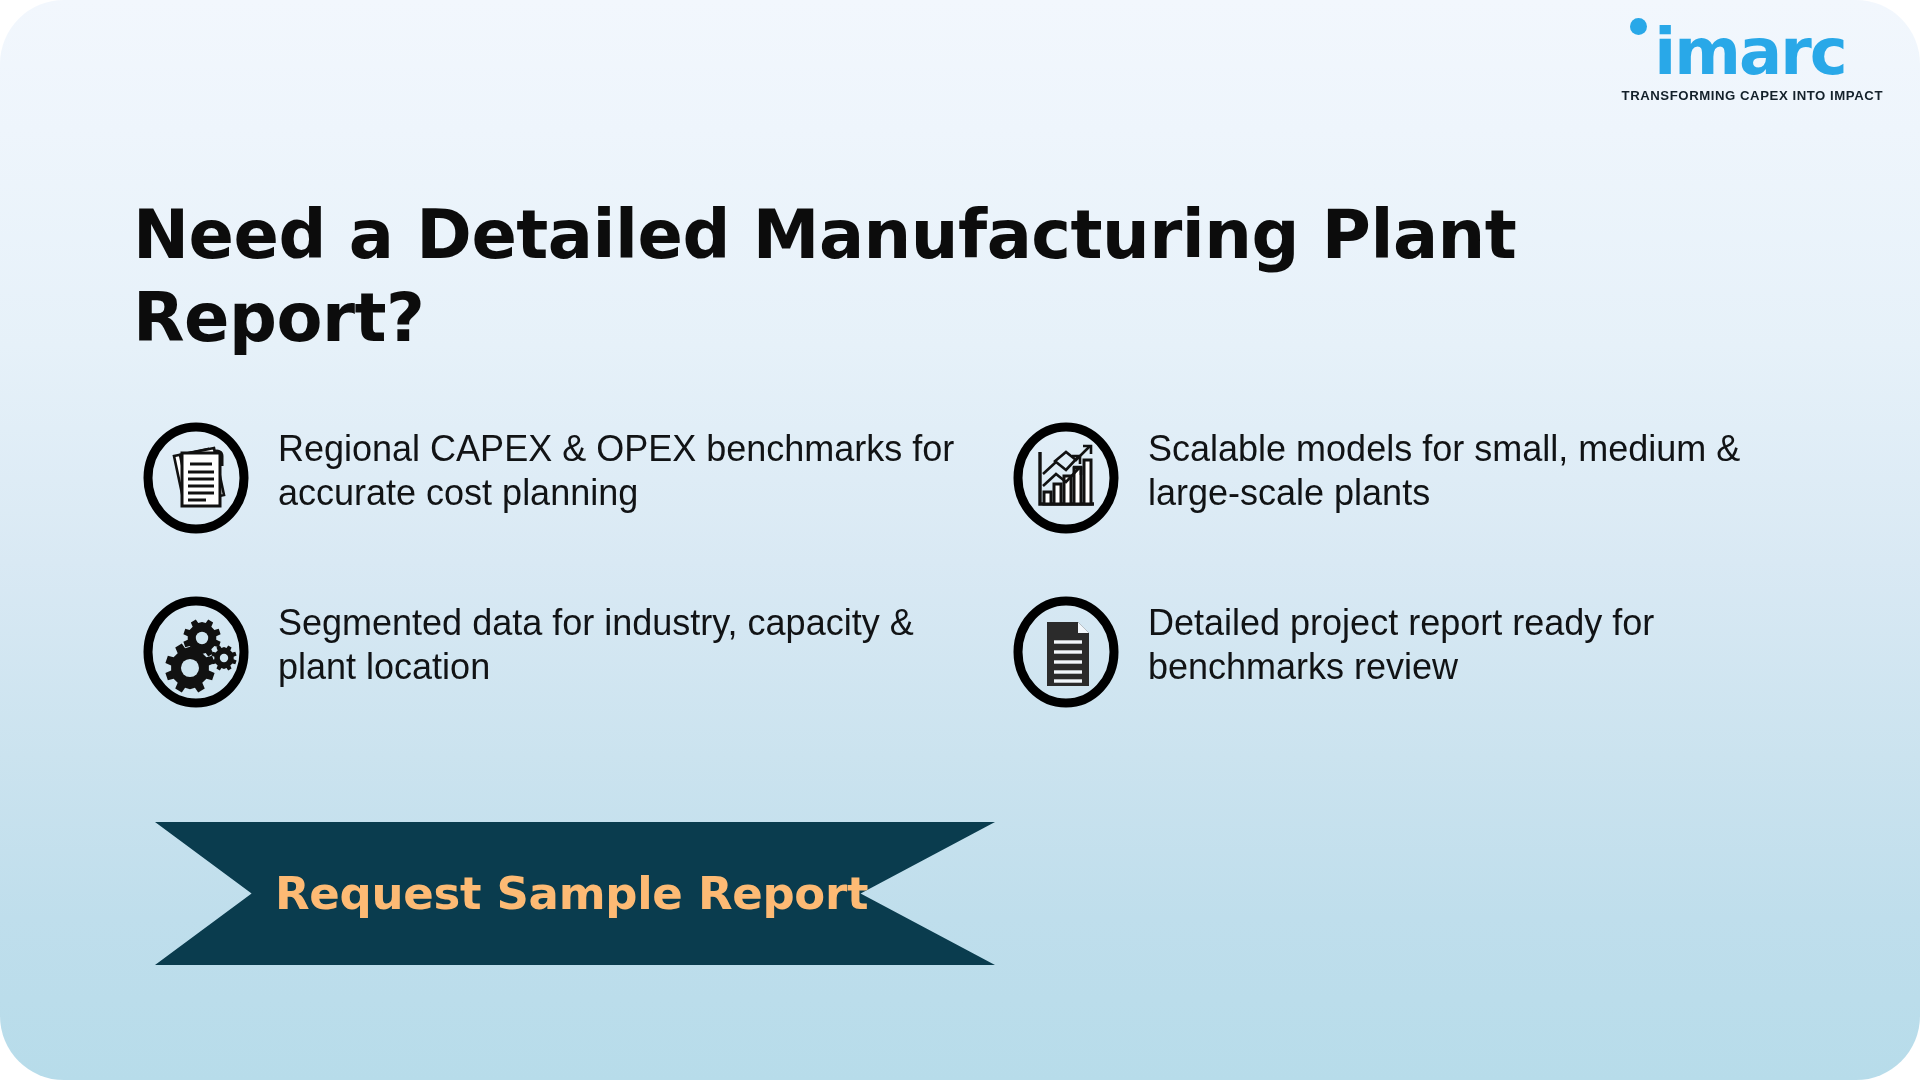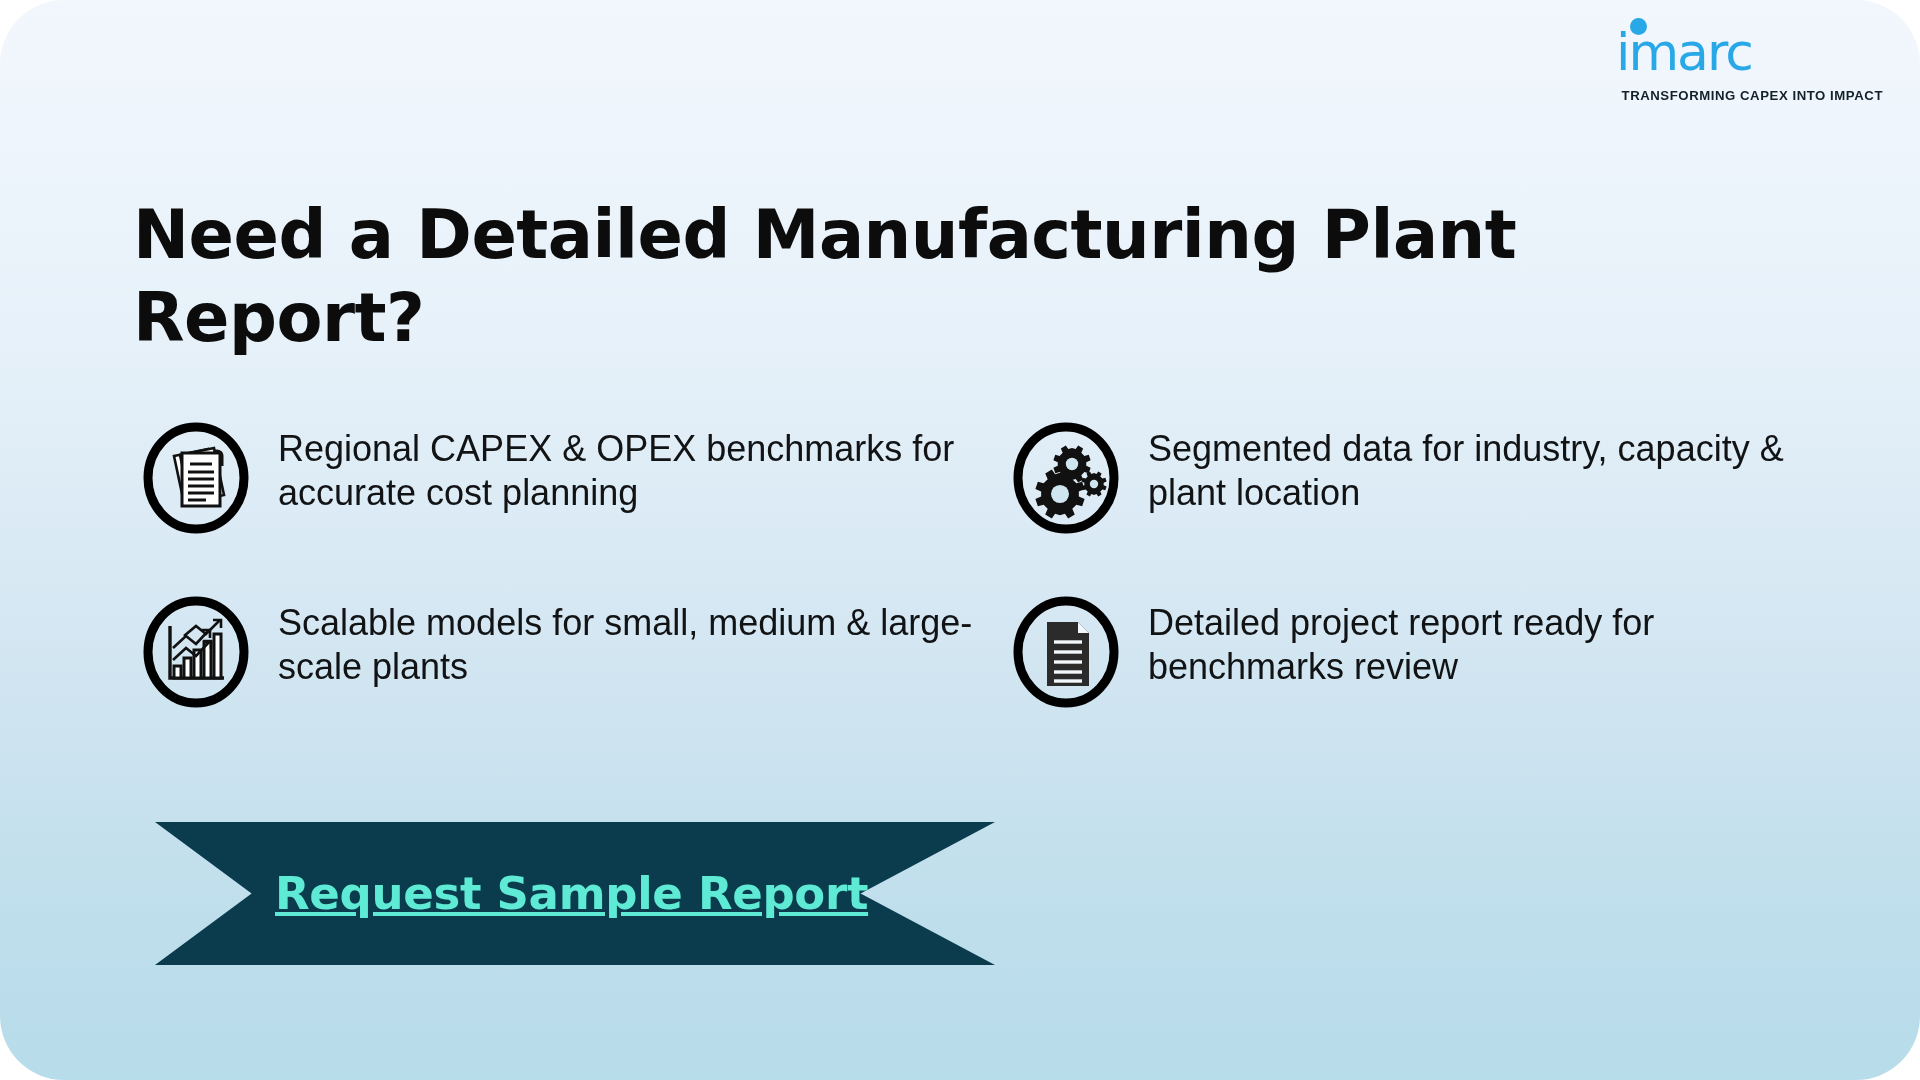--- a/index.html
+++ b/index.html
@@ -35,25 +35,25 @@
     top: 14px;
     right: 34px;
     width: 270px;
     text-align: center;
   }
   .logo-mark {
     position: relative;
     height: 76px;
     line-height: 76px;
     font-family: "DejaVu Sans", sans-serif;
-    font-weight: 400;
-    font-size: 52px;
+    font-weight: 700;
+    font-size: 64px;
     letter-spacing: -2px;
     color: #29a8e8;
-    text-align: left;
+    text-align: center;
     padding-right: 2px;
   }
   .logo-dot {
     position: absolute;
     top: 4px;
     left: 14px;
     width: 17px;
     height: 17px;
     border-radius: 50%;
     background: #29a8e8;
@@ -133,23 +133,22 @@
     display: flex;
     align-items: center;
     justify-content: flex-start;
     cursor: pointer;
   }
   .cta-label {
     font-family: "DejaVu Sans", sans-serif;
     font-weight: 700;
     font-size: 45px;
     letter-spacing: -0.3px;
-    color: #5eead4;
+    color: #fdba74;
     padding-left: 120px;
-    text-decoration: underline;
   }
 </style>
 </head>
 <body>
 
 <div class="banner">
 
   <div class="logo-block">
     <div class="logo-mark">
       <span class="logo-dot"></span>
@@ -182,62 +181,62 @@
           </g>
         </svg>
       </span>
       <div class="feature-text">Regional CAPEX &amp; OPEX benchmarks for accurate cost planning</div>
     </div>
 
     <div class="feature">
       <span class="feature-icon">
         <svg viewBox="0 0 112 112" xmlns="http://www.w3.org/2000/svg">
           <ellipse cx="56" cy="56" rx="48" ry="51" fill="none" stroke="#000" stroke-width="9"></ellipse>
-          <g fill="#111">
-            <g transform="translate(62,42) scale(0.62)">
-              <path d="M0 -26 L6 -24 L10 -30 L18 -25 L15 -18 L20 -13 L27 -15 L30 -6 L23 -3 L23 3 L30 6 L27 15 L20 13 L15 18 L18 25 L10 30 L6 24 L0 26 L-6 24 L-10 30 L-18 25 L-15 18 L-20 13 L-27 15 L-30 6 L-23 3 L-23 -3 L-30 -6 L-27 -15 L-20 -13 L-15 -18 L-18 -25 L-10 -30 L-6 -24 Z"></path>
-              <circle cx="0" cy="0" r="10" fill="#cfe5f0"></circle>
-            </g>
-            <g transform="translate(84,62) scale(0.42)">
-              <path d="M0 -26 L6 -24 L10 -30 L18 -25 L15 -18 L20 -13 L27 -15 L30 -6 L23 -3 L23 3 L30 6 L27 15 L20 13 L15 18 L18 25 L10 30 L6 24 L0 26 L-6 24 L-10 30 L-18 25 L-15 18 L-20 13 L-27 15 L-30 6 L-23 3 L-23 -3 L-30 -6 L-27 -15 L-20 -13 L-15 -18 L-18 -25 L-10 -30 L-6 -24 Z"></path>
-              <circle cx="0" cy="0" r="10" fill="#cfe5f0"></circle>
-            </g>
-            <g transform="translate(50,72) scale(0.82)">
-              <path d="M0 -26 L6 -24 L10 -30 L18 -25 L15 -18 L20 -13 L27 -15 L30 -6 L23 -3 L23 3 L30 6 L27 15 L20 13 L15 18 L18 25 L10 30 L6 24 L0 26 L-6 24 L-10 30 L-18 25 L-15 18 L-20 13 L-27 15 L-30 6 L-23 3 L-23 -3 L-30 -6 L-27 -15 L-20 -13 L-15 -18 L-18 -25 L-10 -30 L-6 -24 Z"></path>
-              <circle cx="0" cy="0" r="11" fill="#cfe5f0"></circle>
-            </g>
-          </g>
-        </svg>
-      </span>
-      <div class="feature-text">Segmented data for industry, capacity &amp; plant location</div>
-    </div>
-
-    <div class="feature">
-      <span class="feature-icon">
-        <svg viewBox="0 0 112 112" xmlns="http://www.w3.org/2000/svg">
-          <ellipse cx="56" cy="56" rx="48" ry="51" fill="none" stroke="#000" stroke-width="9"></ellipse>
           <g stroke="#111" fill="none" stroke-width="3">
             <path d="M30 30 V82 H84" stroke-width="3.4"></path>
             <rect x="34" y="70" width="7" height="12" fill="#fff"></rect>
             <rect x="44" y="62" width="7" height="20" fill="#fff"></rect>
             <rect x="54" y="54" width="7" height="28" fill="#fff"></rect>
             <rect x="64" y="46" width="7" height="36" fill="#fff"></rect>
             <rect x="74" y="38" width="7" height="44" fill="#fff"></rect>
           </g>
           <g stroke="#111" fill="none" stroke-width="2.6">
             <path d="M33 64 L46 52 L56 60 L70 45"></path>
             <path d="M63 45 H71 V53"></path>
             <path d="M33 52 L46 40 L56 48 L69 34"></path>
             <path d="M62 34 H70 V42"></path>
             <path d="M44 40 L56 30 L66 38 L80 24"></path>
             <path d="M73 24 H81 V32"></path>
           </g>
         </svg>
       </span>
       <div class="feature-text">Scalable models for small, medium &amp; large-scale plants</div>
+    </div>
+
+    <div class="feature">
+      <span class="feature-icon">
+        <svg viewBox="0 0 112 112" xmlns="http://www.w3.org/2000/svg">
+          <ellipse cx="56" cy="56" rx="48" ry="51" fill="none" stroke="#000" stroke-width="9"></ellipse>
+          <g fill="#111">
+            <g transform="translate(62,42) scale(0.62)">
+              <path d="M0 -26 L6 -24 L10 -30 L18 -25 L15 -18 L20 -13 L27 -15 L30 -6 L23 -3 L23 3 L30 6 L27 15 L20 13 L15 18 L18 25 L10 30 L6 24 L0 26 L-6 24 L-10 30 L-18 25 L-15 18 L-20 13 L-27 15 L-30 6 L-23 3 L-23 -3 L-30 -6 L-27 -15 L-20 -13 L-15 -18 L-18 -25 L-10 -30 L-6 -24 Z"></path>
+              <circle cx="0" cy="0" r="10" fill="#cfe5f0"></circle>
+            </g>
+            <g transform="translate(84,62) scale(0.42)">
+              <path d="M0 -26 L6 -24 L10 -30 L18 -25 L15 -18 L20 -13 L27 -15 L30 -6 L23 -3 L23 3 L30 6 L27 15 L20 13 L15 18 L18 25 L10 30 L6 24 L0 26 L-6 24 L-10 30 L-18 25 L-15 18 L-20 13 L-27 15 L-30 6 L-23 3 L-23 -3 L-30 -6 L-27 -15 L-20 -13 L-15 -18 L-18 -25 L-10 -30 L-6 -24 Z"></path>
+              <circle cx="0" cy="0" r="10" fill="#cfe5f0"></circle>
+            </g>
+            <g transform="translate(50,72) scale(0.82)">
+              <path d="M0 -26 L6 -24 L10 -30 L18 -25 L15 -18 L20 -13 L27 -15 L30 -6 L23 -3 L23 3 L30 6 L27 15 L20 13 L15 18 L18 25 L10 30 L6 24 L0 26 L-6 24 L-10 30 L-18 25 L-15 18 L-20 13 L-27 15 L-30 6 L-23 3 L-23 -3 L-30 -6 L-27 -15 L-20 -13 L-15 -18 L-18 -25 L-10 -30 L-6 -24 Z"></path>
+              <circle cx="0" cy="0" r="11" fill="#cfe5f0"></circle>
+            </g>
+          </g>
+        </svg>
+      </span>
+      <div class="feature-text">Segmented data for industry, capacity &amp; plant location</div>
     </div>
 
     <div class="feature">
       <span class="feature-icon">
         <svg viewBox="0 0 112 112" xmlns="http://www.w3.org/2000/svg">
           <ellipse cx="56" cy="56" rx="48" ry="51" fill="none" stroke="#000" stroke-width="9"></ellipse>
           <path d="M37 26 H68 L79 37 V90 H37 Z" fill="#2b2b2b"></path>
           <path d="M68 26 L79 37 H68 Z" fill="#f2f7fb"></path>
           <g stroke="#f2f7fb" stroke-width="3.4">
             <line x1="44" y1="46" x2="72" y2="46"></line>

